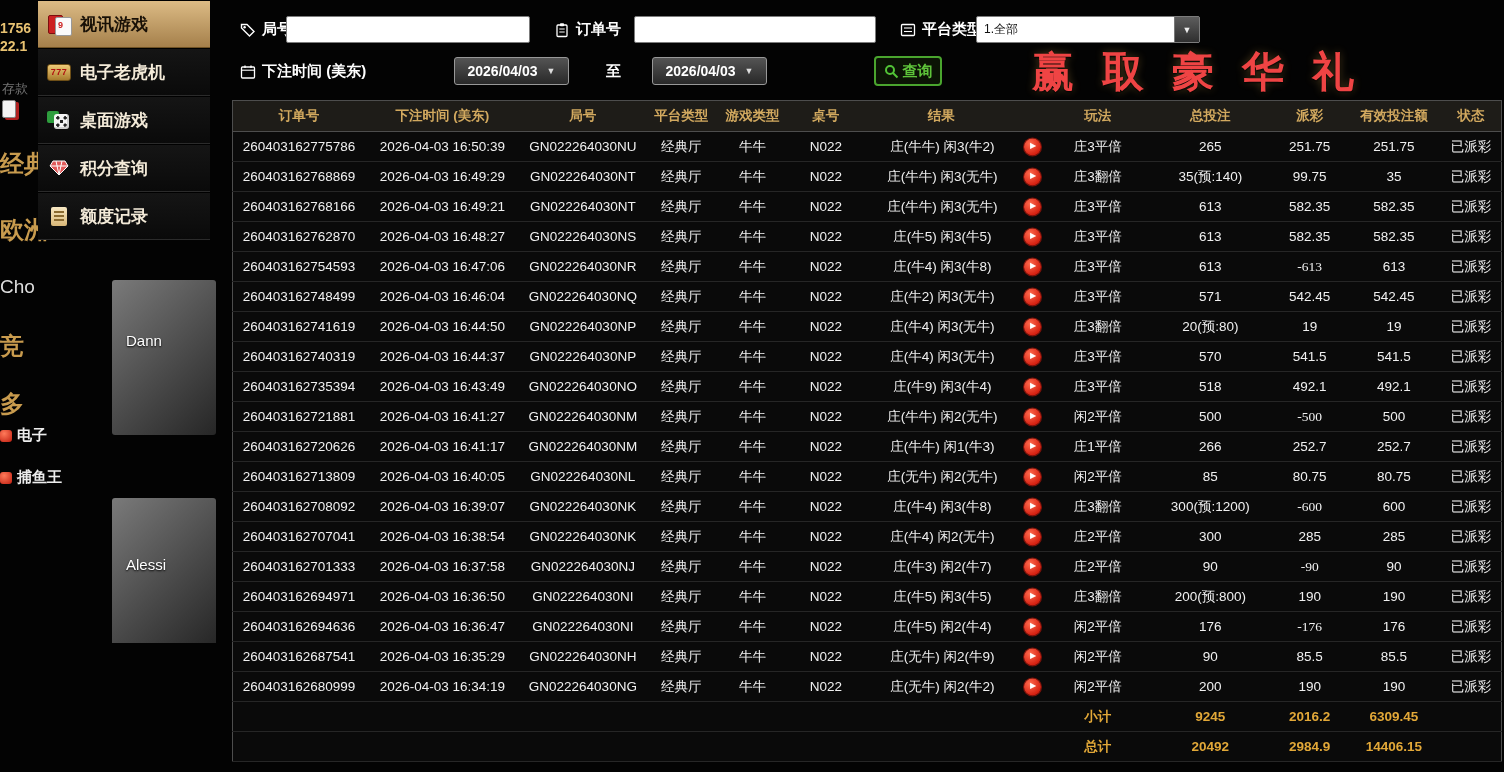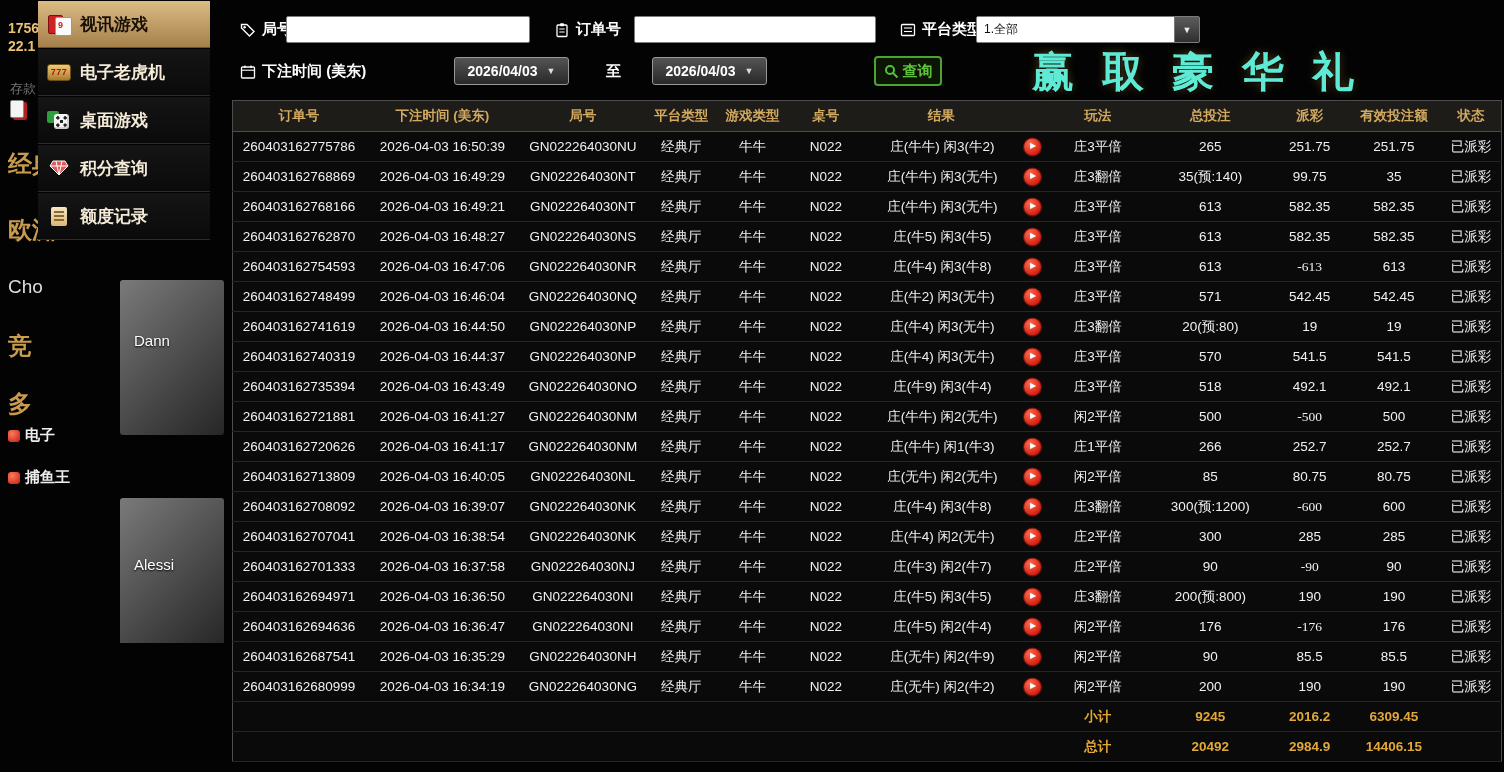--- a/index.html
+++ b/index.html
@@ -1,20 +1,20 @@
 <!DOCTYPE html>
 <html><head>
 <meta charset="utf-8">
 <style>
   * { margin:0; padding:0; box-sizing:border-box; }
   html,body { width:1504px; height:772px; background:#000; font-family:"Liberation Sans","DejaVu Sans",sans-serif; overflow:hidden; }
   #stage { position:relative; width:1504px; height:772px; background:#030303; overflow:hidden; }
 
   
-  .underlay { position:absolute; left:8px; top:0; width:232px; height:643px; overflow:hidden; z-index:1; }
+  .underlay { position:absolute; left:0; top:0; width:232px; height:643px; overflow:hidden; z-index:1; }
   .frag { position:absolute; white-space:nowrap; }
   .frag-balance { color:#e8c272; font-size:14px; font-weight:bold; }
   .frag-small { color:#737373; font-size:13px;text-align:right; }
   .frag-cat { color:#c89b4e; font-size:24px; font-weight:bold; }
   .frag-name { color:#dddddd; font-size:19px; }
   .frag-game { color:#ededed; font-size:15px; font-weight:bold; display:flex; align-items:center; gap:5px; }
   .mini-dot { width:12px; height:12px; border-radius:3px; background:radial-gradient(circle at 35% 30%,#ff7a5a,#c01e10); display:inline-block; }
   .mini-card { position:absolute; width:14px; height:18px; background:#f4f4f4; border:1px solid #888; border-radius:2px; box-shadow:3px 2px 0 #b02020; }
   .dealer-photo { position:absolute; width:104px; background:linear-gradient(135deg,#7a7a7a,#4b4b4b 55%,#262626); border-radius:3px; }
   .dealer-photo .caption { position:absolute; left:14px; color:#fff; font-size:15px; text-shadow:0 1px 2px #000; }
@@ -34,21 +34,21 @@
   .icon-dice { position:relative; width:24px; height:22px; }
   .icon-dice::before { content:""; position:absolute; left:0; top:2px; width:12px; height:12px; background:#2e9e3e; border-radius:2px; }
   .icon-dice::after { content:""; position:absolute; left:7px; top:5px; width:15px; height:15px; background:#f5f5f5; border-radius:3px; box-shadow:inset -2px -2px 0 #cfcfcf;
     background-image:radial-gradient(circle at 26% 26%,#222 1.4px,transparent 1.9px),radial-gradient(circle at 74% 26%,#222 1.4px,transparent 1.9px),radial-gradient(circle at 50% 50%,#222 1.4px,transparent 1.9px),radial-gradient(circle at 26% 74%,#222 1.4px,transparent 1.9px),radial-gradient(circle at 74% 74%,#222 1.4px,transparent 1.9px); }
   .icon-doc { width:16px; height:19px; background:linear-gradient(#f7e7c3,#d9b878); border-radius:2px; position:relative; }
   .icon-doc::before { content:""; position:absolute; left:3px; top:4px; right:3px; height:2px; background:#8a6a30; box-shadow:0 4px 0 #8a6a30,0 8px 0 #8a6a30; }
 
   
   .main { position:absolute; left:232px; top:0; width:1272px; height:772px; z-index:2; }
   .watermark { position:absolute; left:800px; top:44px; font-size:42px; font-weight:bold; letter-spacing:28px;
-    color:#5eead4; text-shadow:0 1px 2px #000,0 0 8px rgba(255,200,90,.3); white-space:nowrap; z-index:0; }
+    color:#ef4444; text-shadow:0 1px 2px #000,0 0 8px rgba(255,200,90,.3); white-space:nowrap; z-index:0; }
 
   .filter-label { position:absolute; display:flex; align-items:center; gap:6px; color:#fff; font-size:15px; font-weight:bold; z-index:2; }
   .filter-label svg { display:block; }
   .txt-input { position:absolute; height:27px; background:#fff; border:1px solid #7c7c7c; border-radius:2px; font-size:13px; padding:0 6px; color:#111; z-index:2; }
   .dropdown { position:absolute; width:224px; height:27px; background:#fff; border:1px solid #7c7c7c; border-radius:2px; display:flex; align-items:center; cursor:pointer; z-index:2; }
   .dropdown .val { flex:1; padding-left:7px; font-size:12px; color:#111; }
   .dropdown .arrow { width:25px; height:100%; background:linear-gradient(#5d5d5d,#2f2f2f); color:#eee; display:flex; align-items:center; justify-content:center; font-size:9px; border-left:1px solid #777; }
   .date-btn { position:absolute; width:115px; height:28px; background:linear-gradient(#545454,#282828); border:1px solid #989898; border-radius:3px;
     color:#fff; font-size:14px; font-weight:bold; display:flex; align-items:center; justify-content:center; gap:9px; cursor:pointer; z-index:2; }
   .date-btn .caret { font-size:9px; color:#ddd; }

